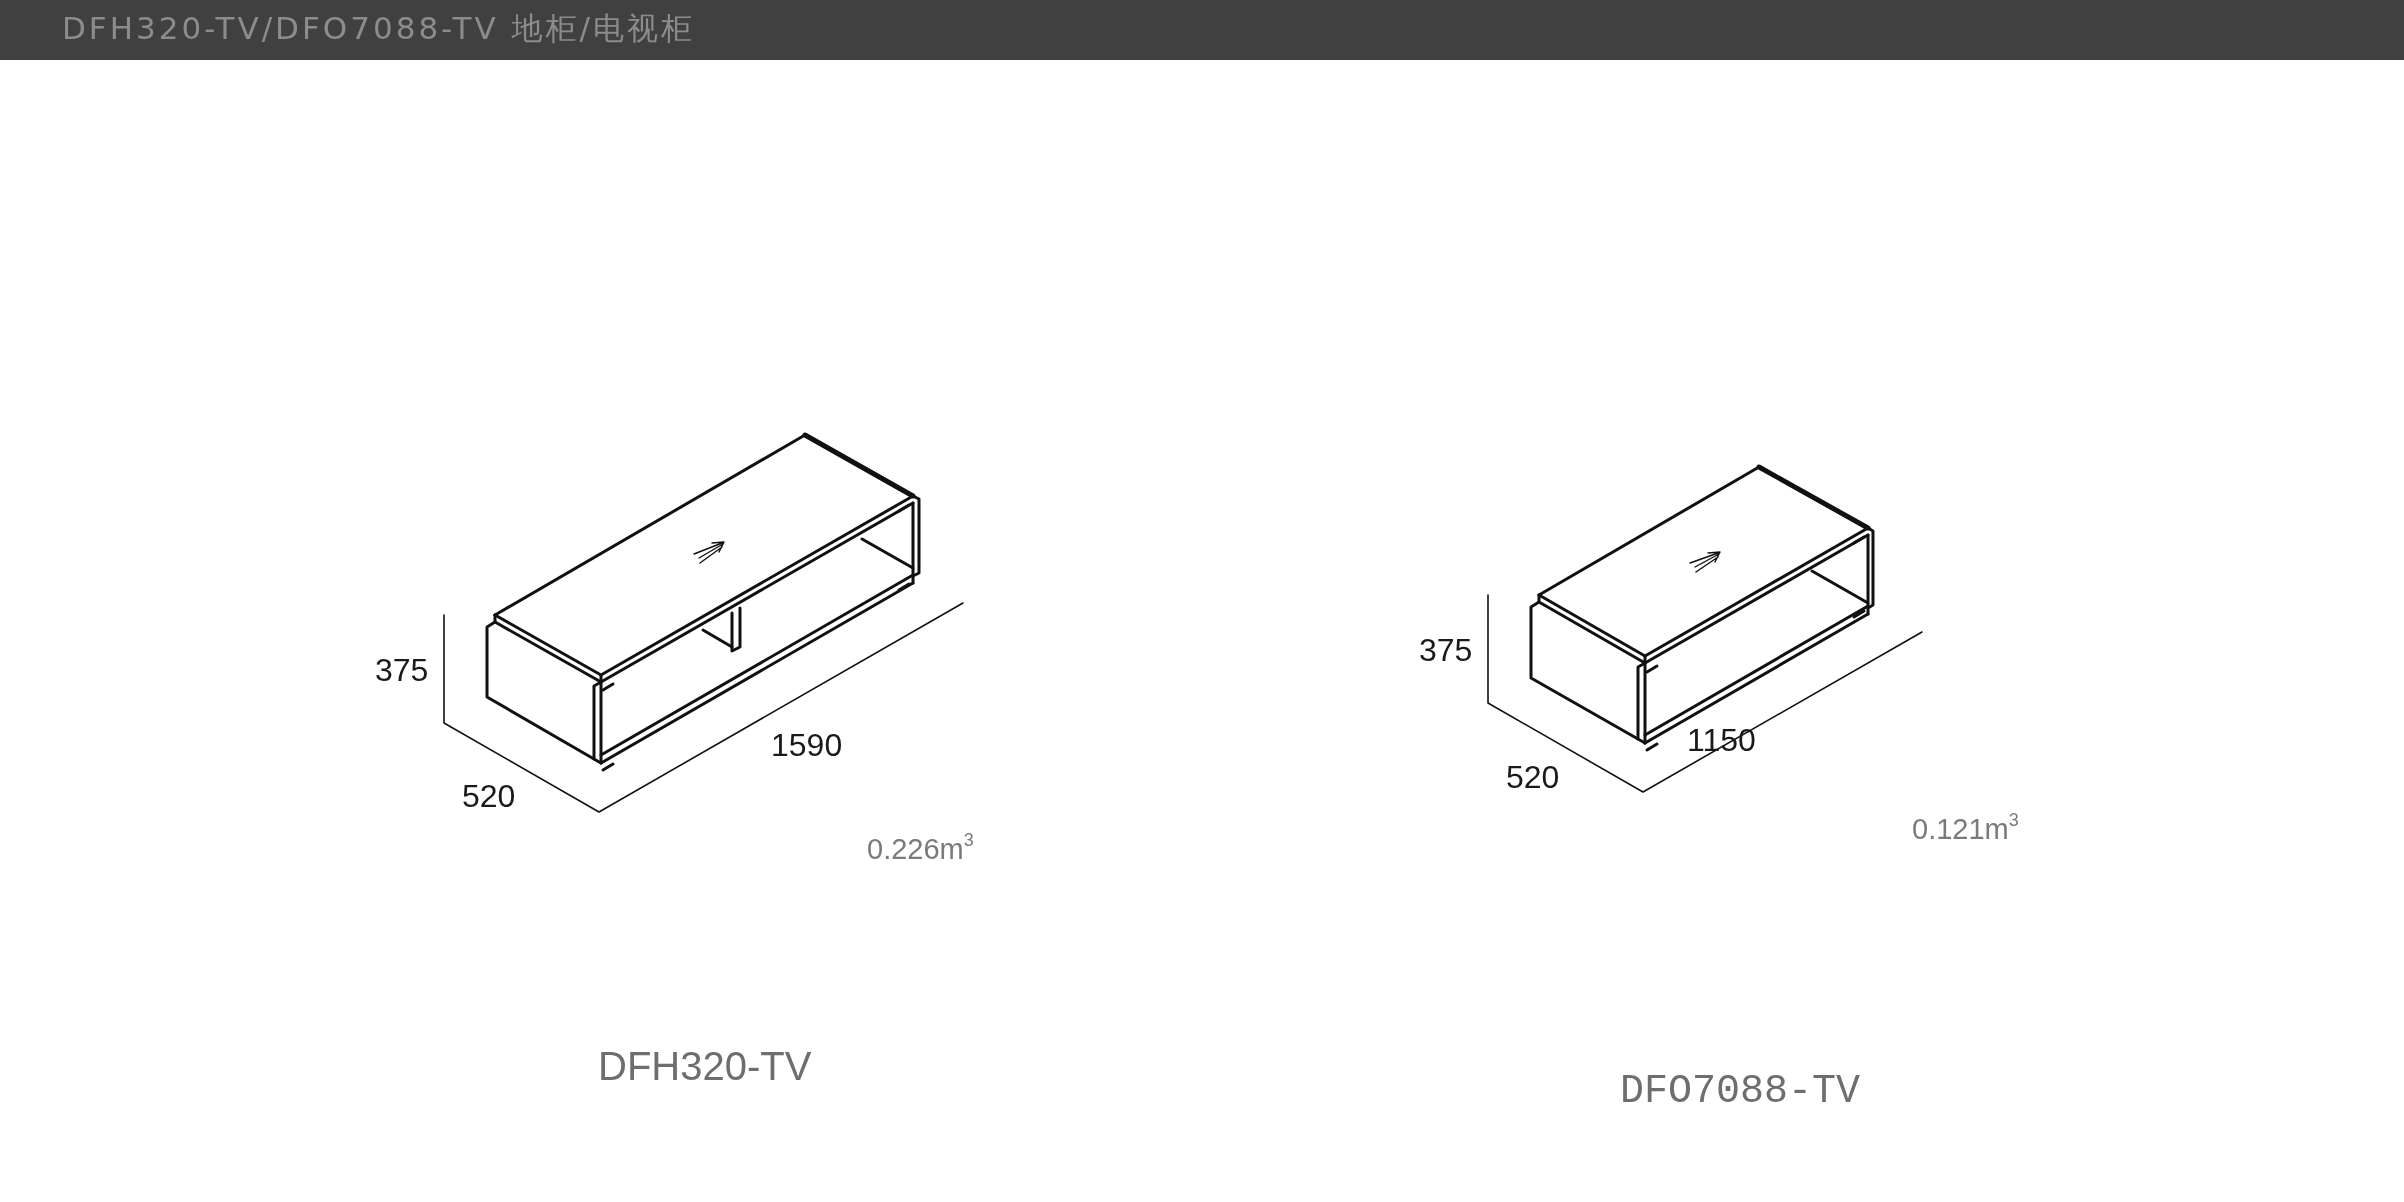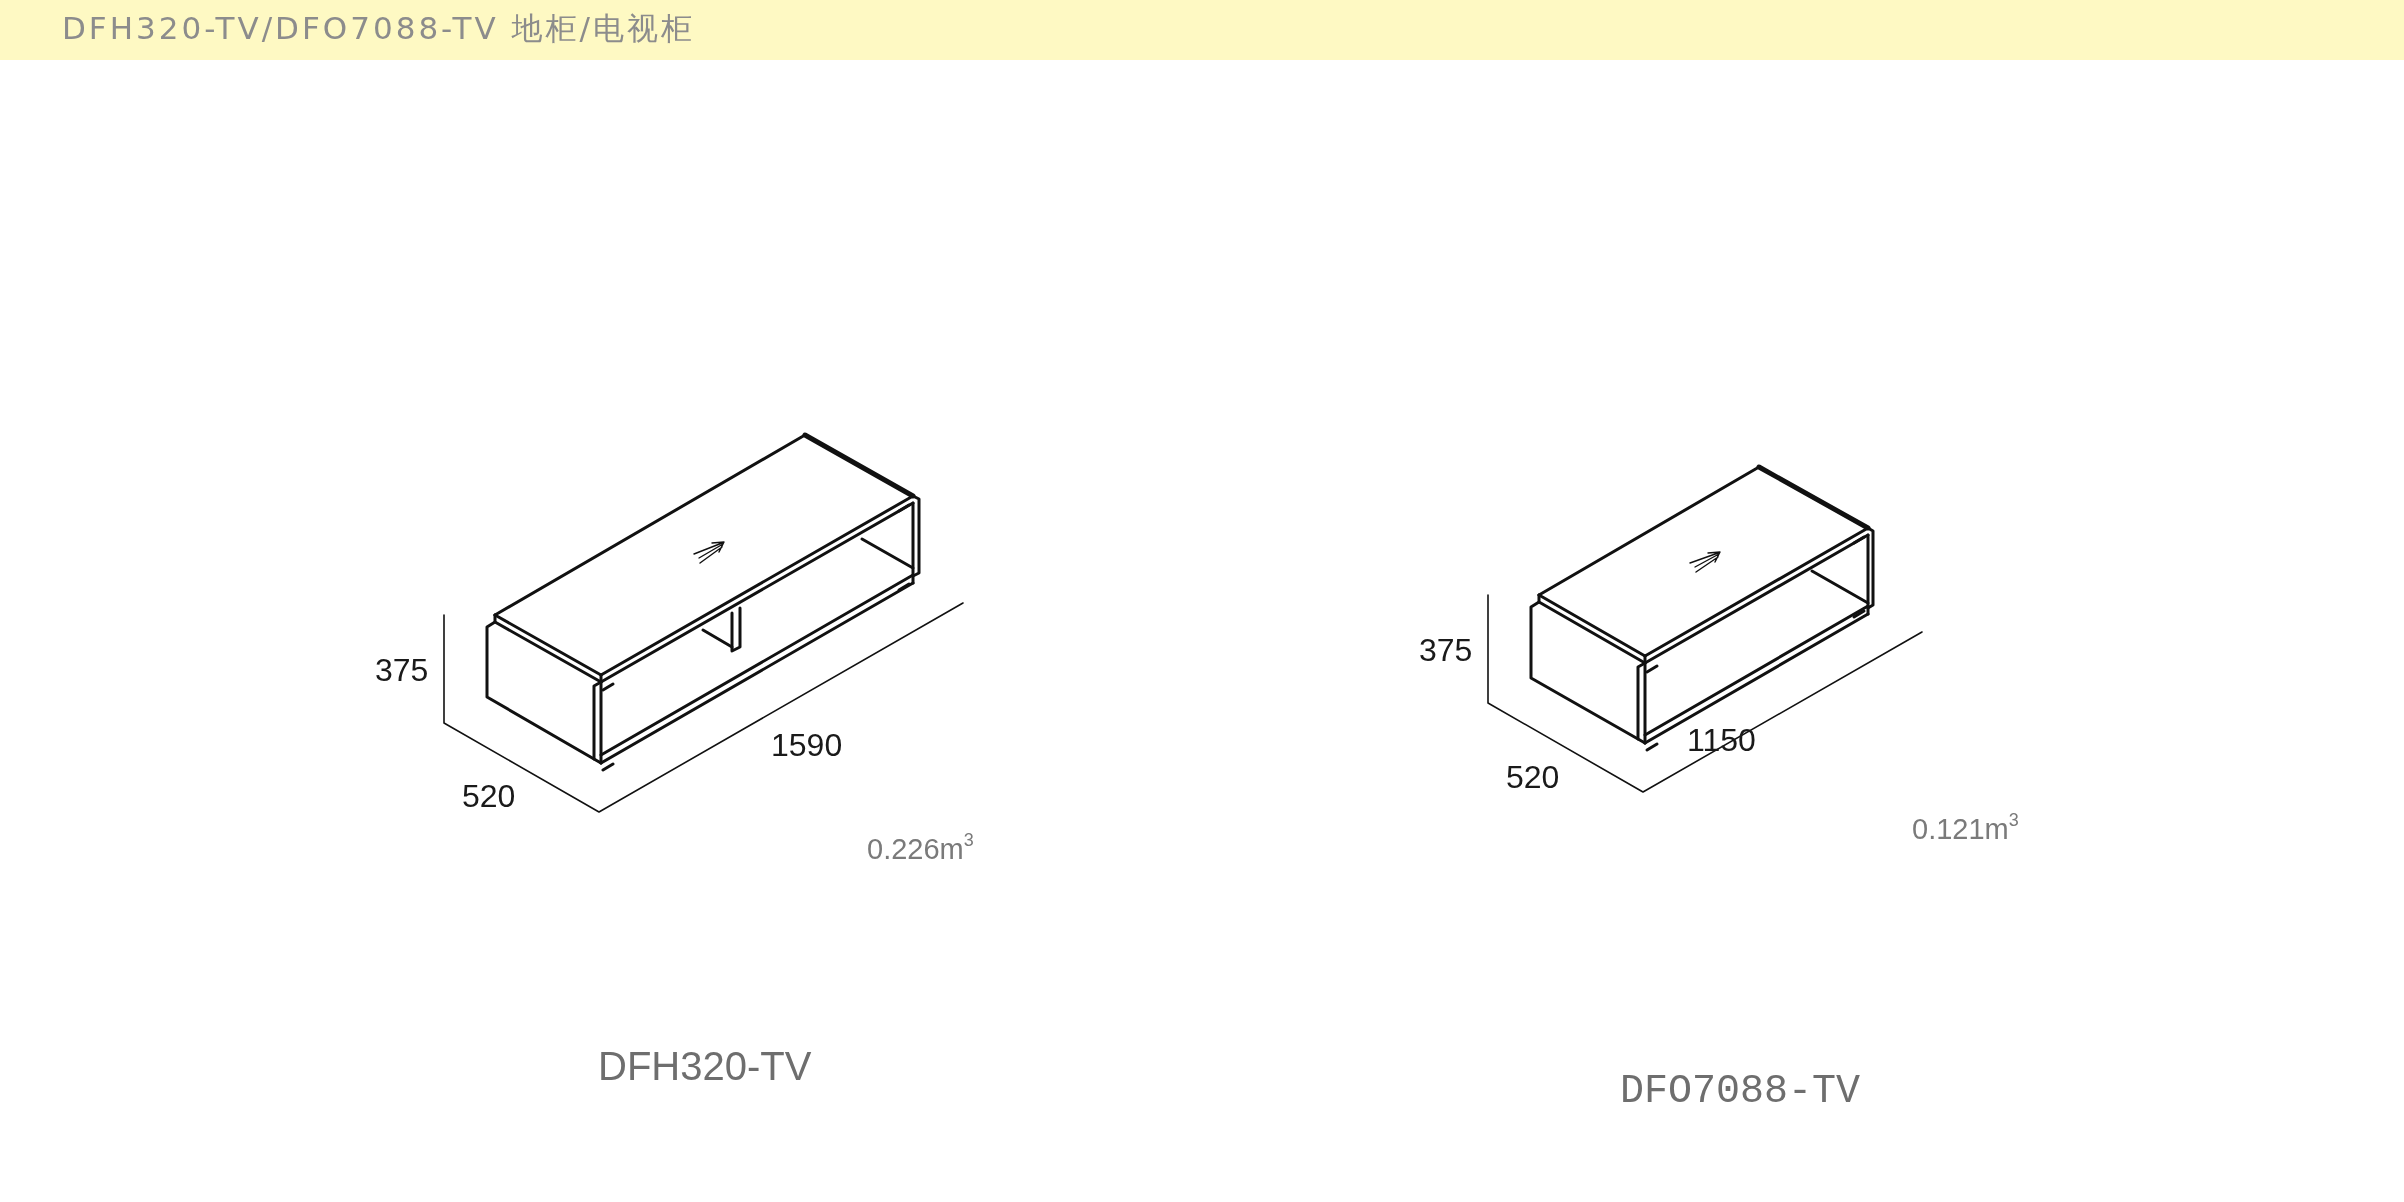--- a/index.html
+++ b/index.html
@@ -1,19 +1,19 @@
 <!DOCTYPE html>
 <html><head>
   <meta charset="utf-8">
   <style>
     html, body { margin: 0; padding: 0; background: #ffffff; }
     body { width: 2404px; height: 1202px; position: relative; overflow: hidden;
            font-family: "Liberation Sans", "DejaVu Sans", sans-serif; }
     .header { position: absolute; left: 0; top: 0; width: 2404px; height: 60px;
-              background: #fef9c3; }
+              background: #404040; }
     .header-title { position: absolute; left: 62px; top: 8px; font-size: 31px;
                     letter-spacing: 3px; color: #8c8c8c; white-space: nowrap;
                     font-family: "DejaVu Sans", sans-serif; font-weight: normal; }
     svg.drawing { position: absolute; left: 0; top: 0; width: 2404px; height: 1202px; }
     .dim { position: absolute; font-size: 32px; color: #1a1a1a; white-space: nowrap; line-height: 1; }
     .vol { position: absolute; font-size: 29px; color: #7a7a7a; white-space: nowrap; line-height: 1; }
     .vol sup { font-size: 18px; vertical-align: top; position: relative; top: -4px; }
     .model { position: absolute; font-size: 40px; color: #6e6e6e; white-space: nowrap; line-height: 1; }
   </style>
 </head>

